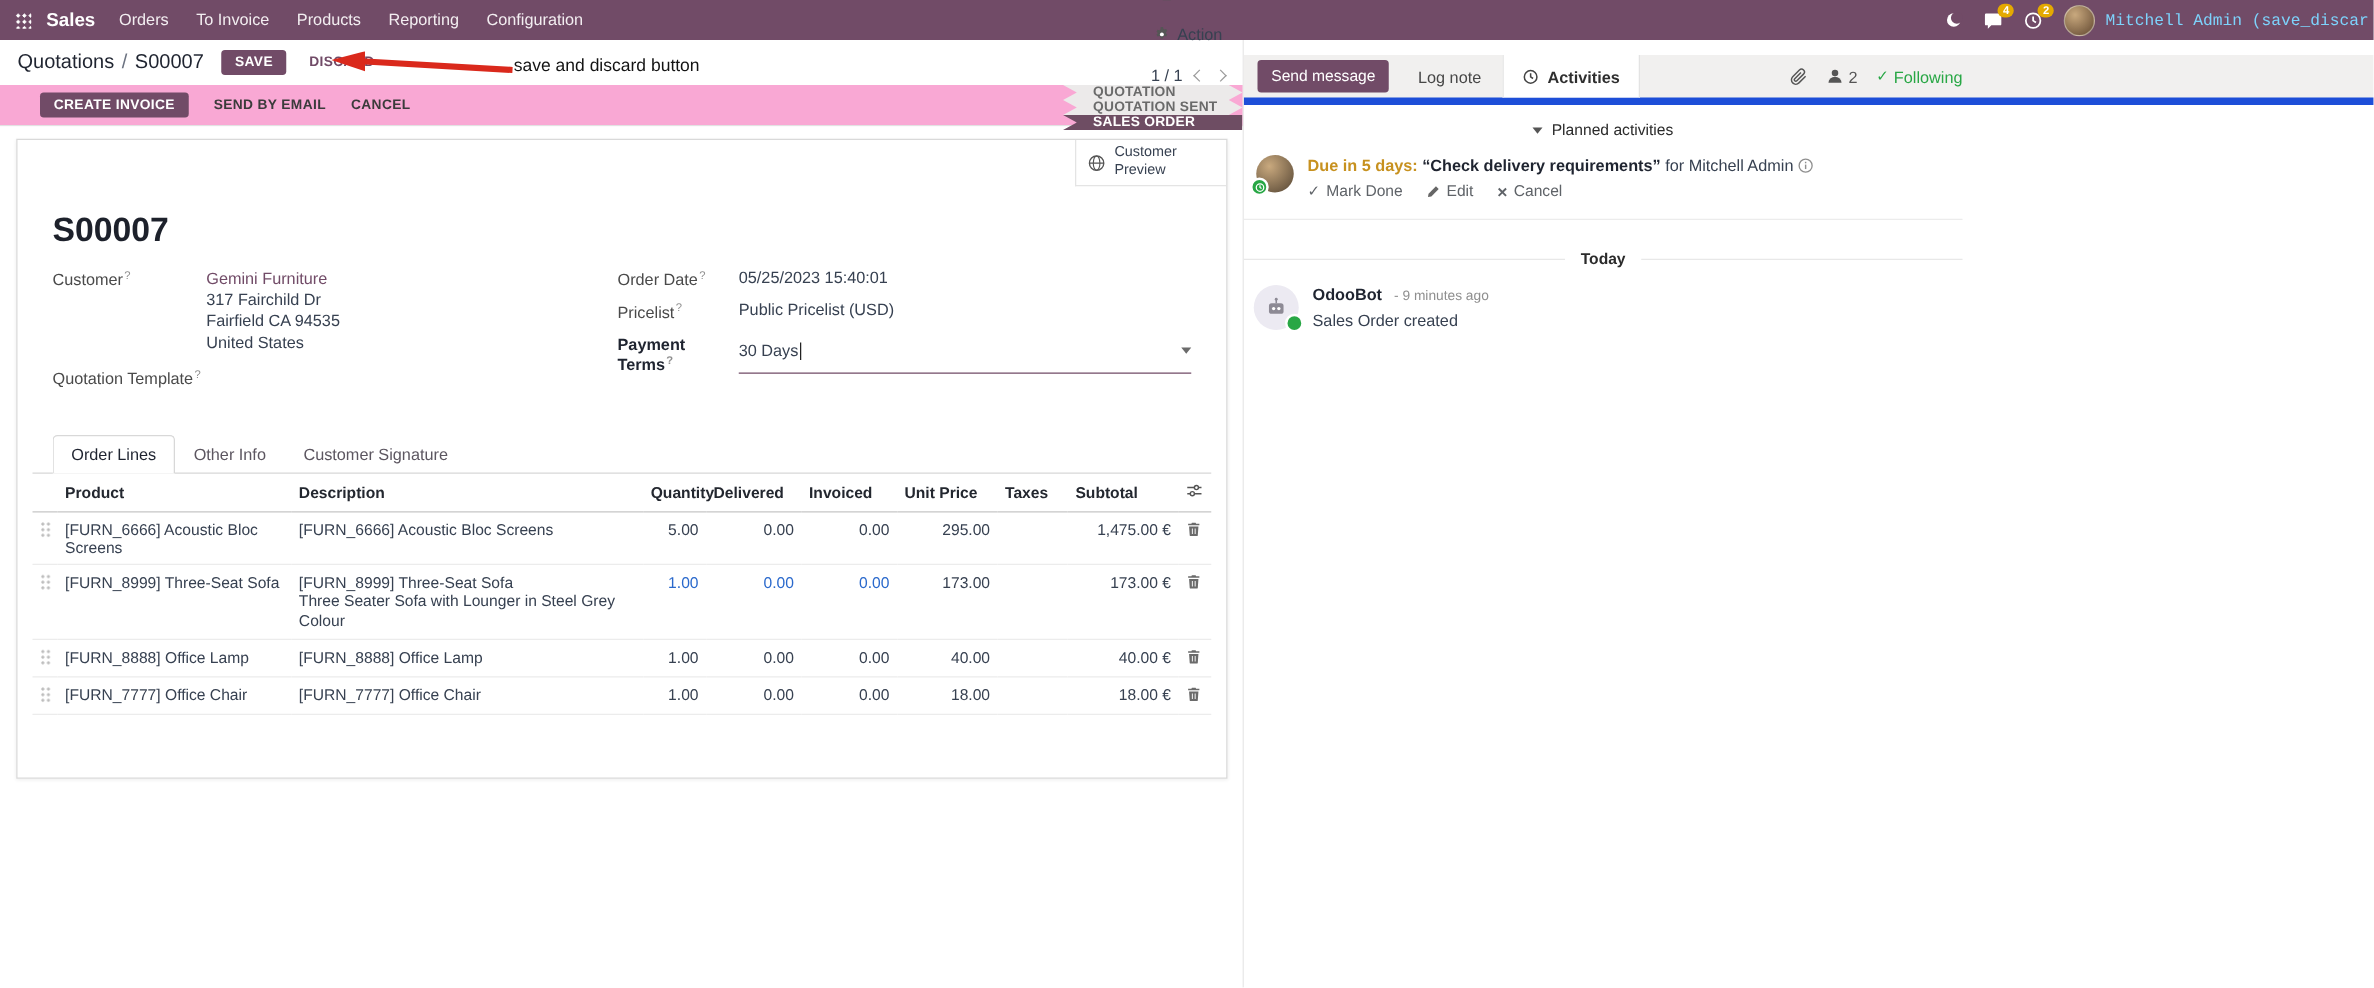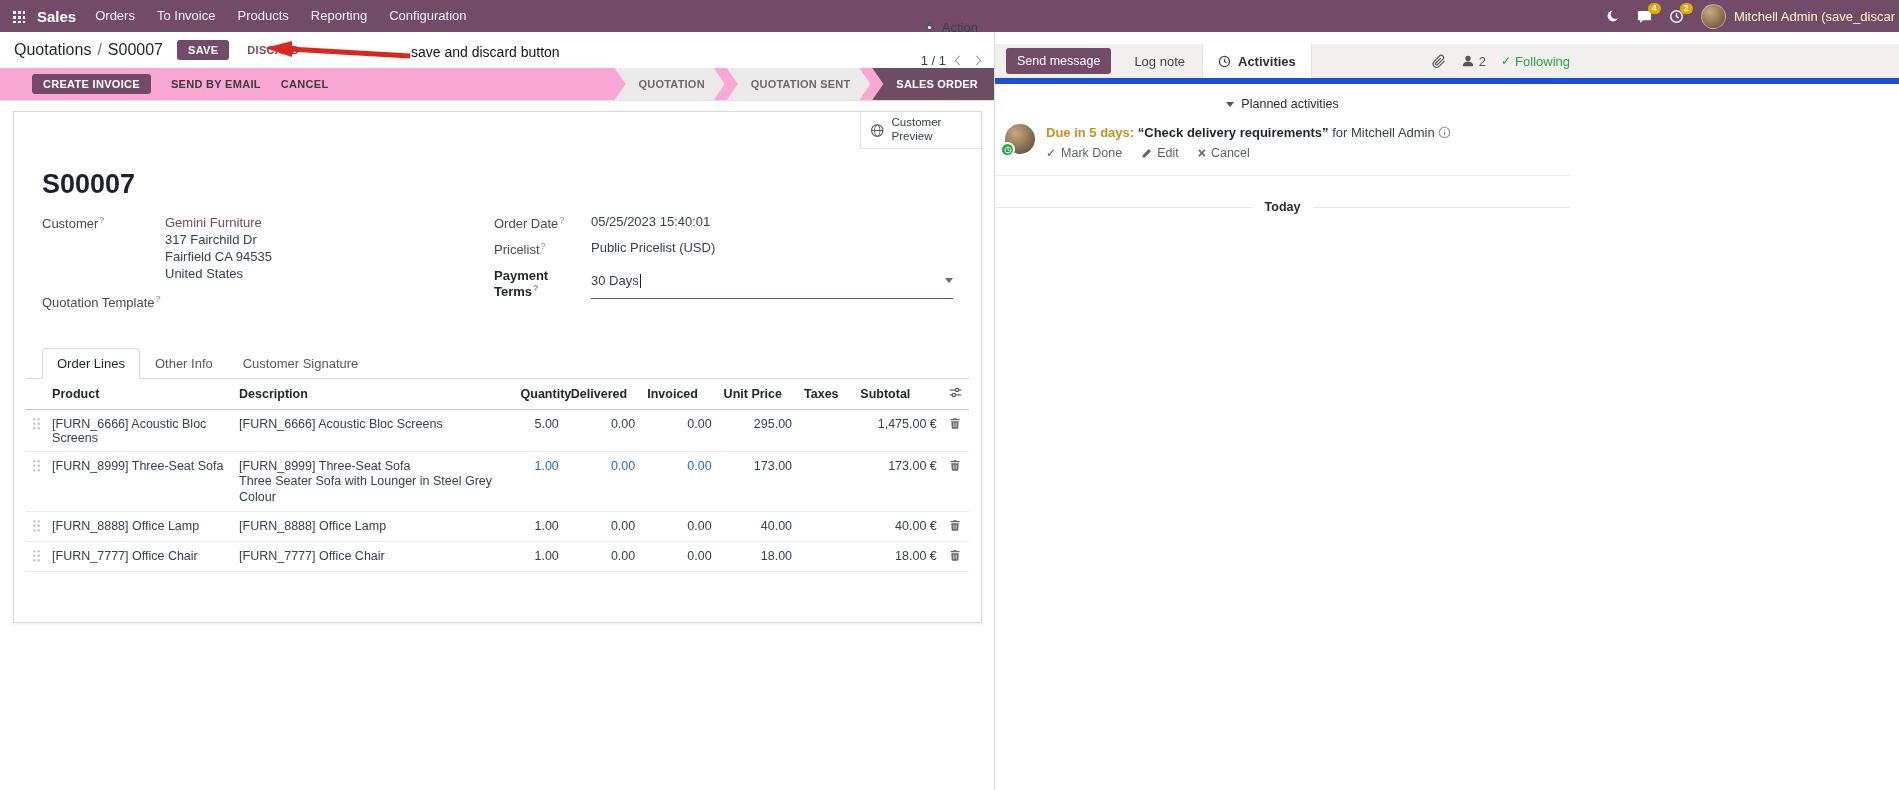--- a/index.html
+++ b/index.html
@@ -33,21 +33,21 @@
     position: absolute; top: -6px; right: -9px;
     background: var(--navbar-badge, #e4a900); color: #fff;
     border-radius: 8px; font-size: 9px; font-weight: bold; padding: 1px 4px; line-height: 1.1;
   }
   .user-menu { display: flex; align-items: center; gap: 8px; cursor: pointer; white-space: nowrap; }
   .avatar-sm {
     width: 25px; height: 25px; border-radius: 50%;
     background: radial-gradient(circle at 35% 30%, #c9a97e, #7a5f43 75%);
     border: 1px solid rgba(255,255,255,.4); flex: 0 0 auto;
   }
-  .user-name { font-size: 13px; color: #fef9c3; }
+  .user-name { font-size: 13px; color: #7dd3fc; font-family: Liberation Mono, monospace; }
 
   
   .main-row { display: flex; height: 758px; }
   .left-pane { width: 995px; flex: 0 0 995px; border-right: 1px solid #dcdcdc; display: flex; flex-direction: column; background: #fff; }
   .chatter { flex: 1; background: #fff; display: flex; flex-direction: column; overflow: hidden; }
 
   
   .control-panel { height: 36px; display: flex; align-items: center; padding: 0 14px; background: #fff; }
   .breadcrumb { font-size: 16px; color: #1f2430; display: flex; align-items: center; gap: 6px; white-space: nowrap; }
   .bc-link { cursor: pointer; color: #1f2430; }
@@ -65,21 +65,21 @@
   .chev.left  { transform: rotate(135deg); }
   .chev.right { transform: rotate(-45deg); }
   .btn-outline {
     border: 1px solid #c2b2bd; color: var(--brand, #714B67); background: #fff;
     font-size: 13px; padding: 5px 13px; border-radius: 3px; font-weight: 500;
   }
 
   
   .statusbar { height: 33px; border-bottom: 1px solid #e2e2e2; display: flex; align-items: center; padding-left: 32px; background: #f9a8d4; }
   .sb-flat { color: #3b3b3b; font-size: 11px; font-weight: bold; letter-spacing: .3px; margin-left: 20px; }
-  .steps { margin-left: auto; display: flex; height: 32px; }
+  .steps { margin-left: auto; display: flex; height: 32px; flex-direction: column; }
   .step {
     display: flex; align-items: center; padding: 0 20px 0 24px;
     font-size: 11px; font-weight: 600; letter-spacing: .2px; color: #6a6a6a; background: #eceaea;
     clip-path: polygon(0 0, calc(100% - 11px) 0, 100% 50%, calc(100% - 11px) 100%, 0 100%, 11px 50%);
     margin-left: 2px; cursor: pointer; white-space: nowrap;
   }
   .step.active { background: var(--active-step-bg, #6e4d63); color: #fff; padding-right: 16px;
     clip-path: polygon(0 0, 100% 0, 100% 100%, 0 100%, 11px 50%); }
 
   
@@ -556,20 +556,39 @@
             </div>
           </div>
         </div>
 
         <div class="date-divider">
           <span class="line"></span>
           <span class="day">Today</span>
           <span class="line"></span>
         </div>
 
+        <div class="message-item">
+          <span class="avatar-bot">
+            <svg width="20" height="20" viewBox="0 0 24 24">
+              <line x1="12" y1="4.5" x2="12" y2="8" stroke="#8d8a95" stroke-width="1.5"></line>
+              <circle cx="12" cy="4" r="1.4" fill="#8d8a95"></circle>
+              <rect x="5" y="8" width="14" height="10" rx="2.5" fill="#8d8a95"></rect>
+              <circle cx="9.5" cy="13" r="1.6" fill="#fff"></circle>
+                <circle cx="14.5" cy="13" r="1.6" fill="#fff"></circle>
+            </svg>
+            <span class="avatar-badge badge-br"></span>
+          </span>
+          <div>
+            <div class="msg-head">
+              <span class="msg-author">OdooBot</span>
+              <span class="msg-time">- 9 minutes ago</span>
+            </div>
+            <div class="msg-body">Sales Order created</div>
+          </div>
+        </div>
       </div>
     </div>
   </div>
 
   <svg class="annot-arrow" width="150" height="22">
     <line x1="145" y1="15" x2="24" y2="8" stroke="currentColor" stroke-width="5"></line>
     <polygon points="0,7 27,0 27,16" fill="currentColor"></polygon>
   </svg>
   <div class="annot-label">save and discard button</div>
 

